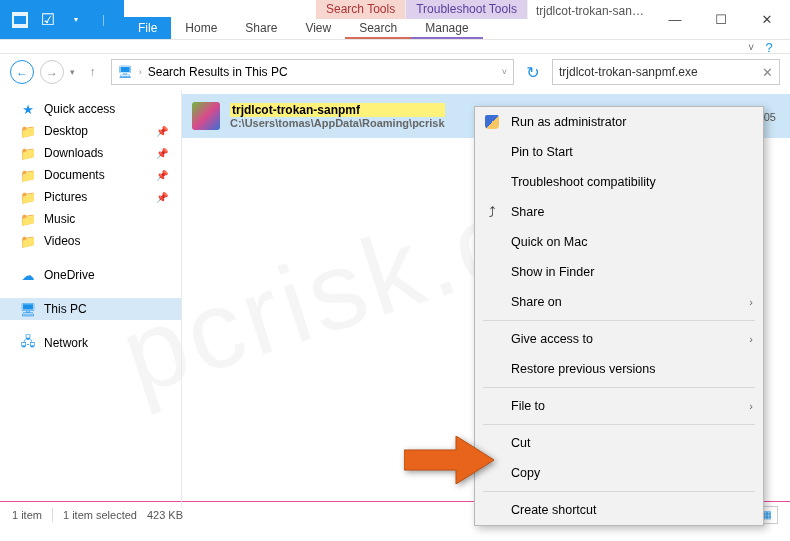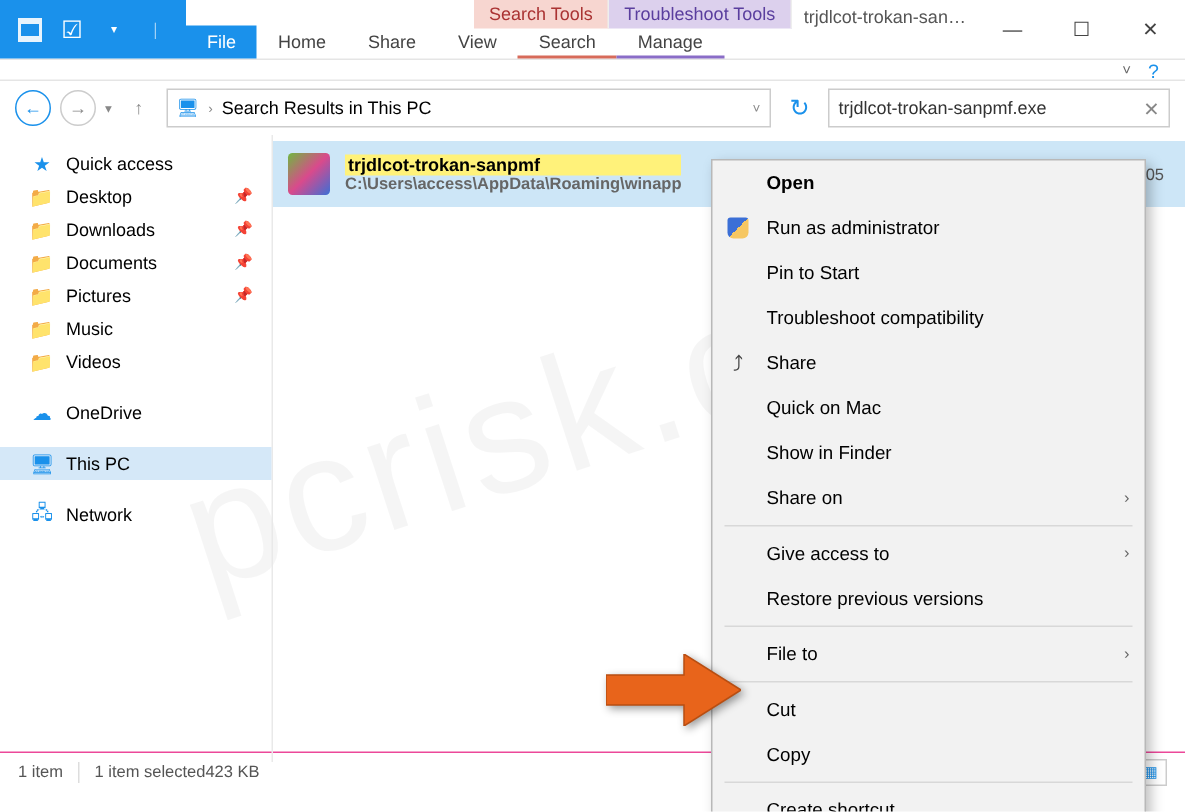--- a/index.html
+++ b/index.html
@@ -205,41 +205,38 @@
           <span>Network</span>
         </div>
     </div>
   </div>
 
   <div class="content">
     <div class="file-row">
       <div class="ficon"></div>
       <div class="file-info">
         <span class="file-name">trjdlcot-trokan-sanpmf</span>
-        <span class="file-path">C:\Users\access\AppData\Roaming\winapp</span>
+        <span class="file-path">C:\Users\tomas\AppData\Roaming\pcrisk</span>
       </div>
       <div class="file-date"><span>05</span></div>
     </div>
   </div>
 </div>
 
 <div class="statusbar">
   <span>1 item</span>
   <div class="sep"></div>
   <span>1 item selected</span>
-  <span style="">423 KB</span>
+  <span style="margin-left:10px">423 KB</span>
   <div class="spacer"></div>
   <div class="viewbtn">≣</div>
   <div class="viewbtn">▦</div>
 </div>
 
 <div class="ctxmenu">
-  <div class="mi bold">
-      <span>Open</span>
-    </div>
   <div class="mi">
       <span class="mico">
         <span class="shield"></span>
       </span>
       <span>Run as administrator</span>
     </div>
   <div class="mi">
       <span>Pin to Start</span>
     </div>
   <div class="mi">

